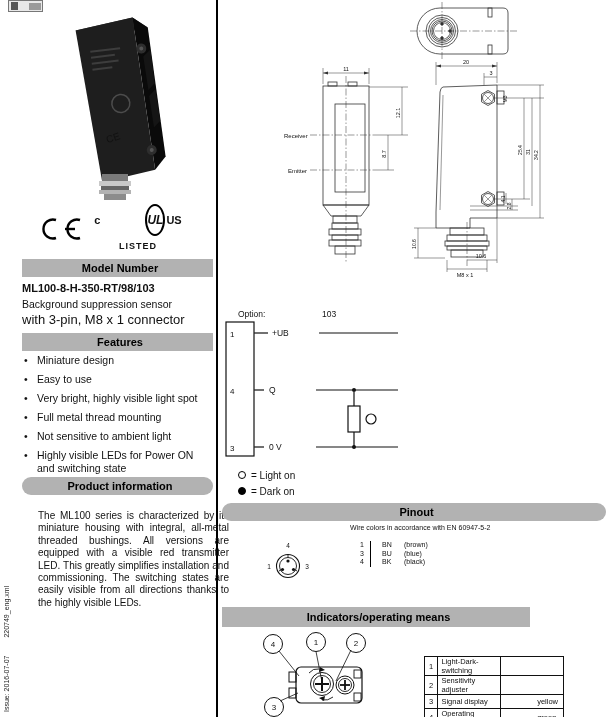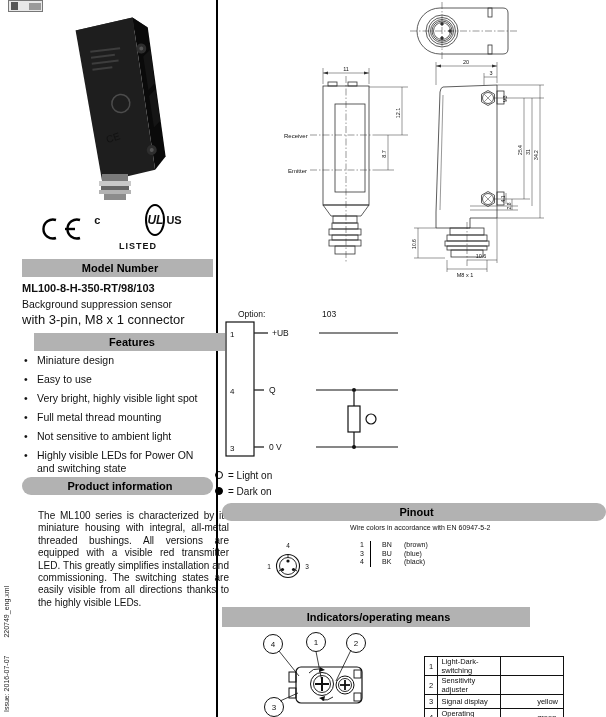--- a/index.html
+++ b/index.html
@@ -42,21 +42,21 @@
                    list-style:none; font-size:10.5px; }
   .features-list li { position:relative; padding-left:15px; margin-bottom:6.5px; line-height:12.5px; }
   .features-list li::before { content:"•"; position:absolute; left:2px; top:0; }
 
   .prod-text { position:absolute; left:22px; top:494px; width:191px; font-size:10px;
                line-height:12.4px; text-align:justify; margin:16px; }
 
   .dims-svg { position:absolute; left:222px; top:0; }
   .circuit-svg { position:absolute; left:222px; top:306px; }
 
-  .legend { position:absolute; left:215px; top:467px; font-size:10px; }
+  .legend { position:absolute; left:238px; top:467px; font-size:10px; }
   .legend-row { display:flex; align-items:center; gap:5px; height:16px; }
   .sym { width:8px; height:8px; border:1.5px solid #000; border-radius:50%; box-sizing:border-box; }
   .sym.filled { background:#000; }
 
   .pinout-svg { position:absolute; left:256px; top:538px; }
   .wire-note { position:absolute; left:350px; top:524px; font-size:7px; color:#111; }
   .wire-table { position:absolute; left:360px; top:541px; font-size:7px; line-height:8.5px; }
   .wire-row { display:grid; grid-template-columns:10px 34px 50px; }
   .wire-pin { text-align:right; padding-right:6px; }
   .wire-code { border-left:1px solid #000; padding-left:11px; }
@@ -130,21 +130,21 @@
       <span class="ul-us">US</span>
     </div>
     <div class="ul-listed">LISTED</div>
   </div>
 
   <div class="bar" style="left:22px; top:259px; width:191px;">Model Number</div>
   <div class="model-number">ML100-8-H-350-RT/98/103</div>
   <div class="model-desc1">Background suppression sensor</div>
   <div class="model-desc2">with 3-pin, M8 x 1 connector</div>
 
-  <div class="bar" style="left:22px; top:333px; width:191px;margin-left:12px;">Features</div>
+  <div class="bar" style="left:22px; top:333px; width:191px;">Features</div>
   <ul class="features-list">
     <li>Miniature design</li>
     <li>Easy to use</li>
     <li>Very bright, highly visible light spot</li>
     <li>Full metal thread mounting</li>
     <li>Not sensitive to ambient light</li>
     <li>Highly visible LEDs for Power ON and switching state</li>
   </ul>
 
   <div class="bar" style="left:22px; top:477px; width:191px;border-radius:9px;">Product information</div>

